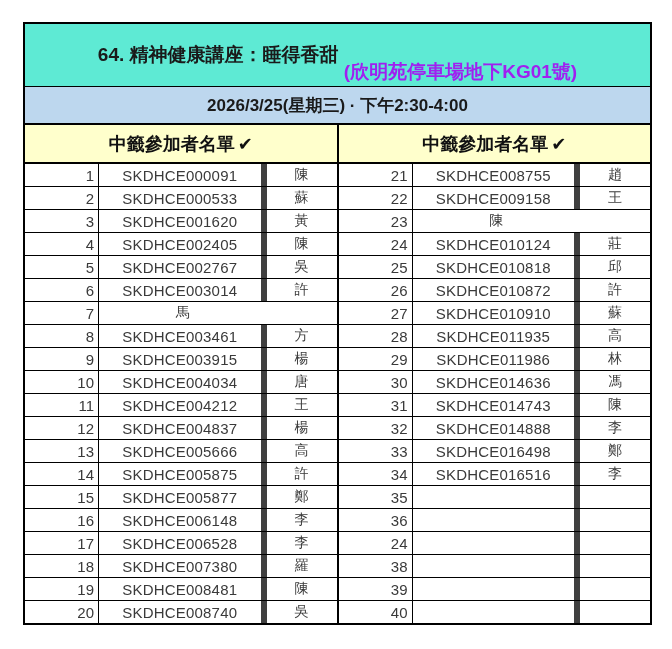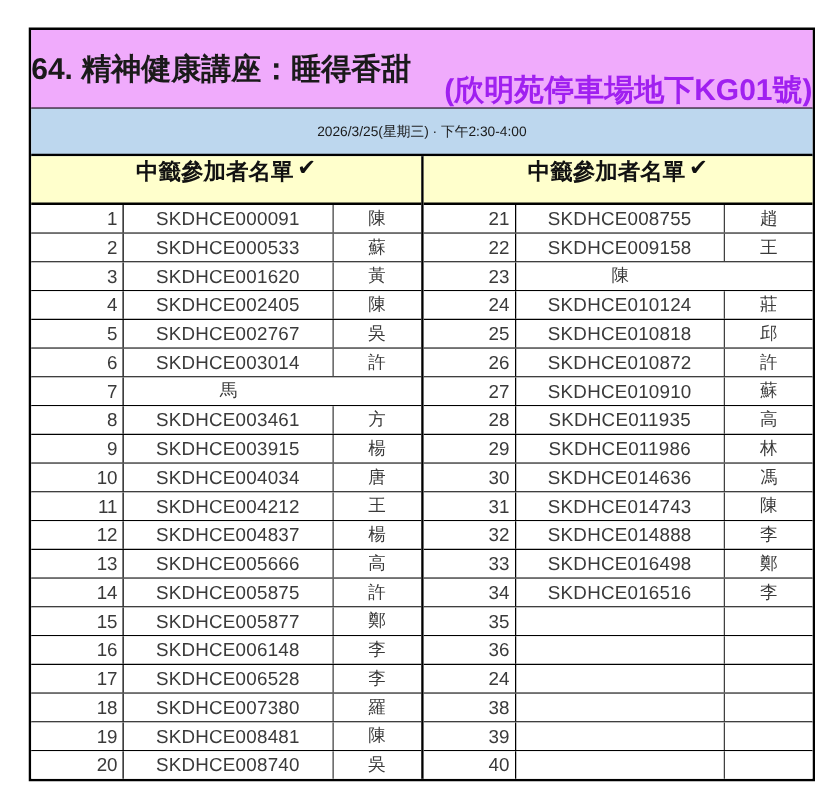--- a/index.html
+++ b/index.html
@@ -18,59 +18,60 @@
   .sheet {
     position: absolute;
     left: 23px;
     top: 22px;
     width: 625px;
     border: 2px solid #000000;
     background: #ffffff;
   }
   .title-row {
     height: 62px;
-    background: #f0abfc;
+    background: #5eead4;
     display: flex;
     align-items: center;
-    justify-content: space-between;
-    font-size: 24px;
+    justify-content: center;
+    font-size: 19px;
     font-weight: bold;
     color: #1a1a1a;
     white-space: pre;
     border-bottom: 1px solid #000000;
   }
   .title-location {
     color: #A020F0;
     margin-top: 34px;
   }
   .date-row {
     height: 36px;
     background: #BDD7EE;
     display: flex;
     align-items: center;
     justify-content: center;
-    font-size: 11px;
-    font-weight: normal;
+    font-size: 17px;
+    font-weight: bold;
     color: #1a1a1a;
     border-bottom: 2px solid #000000;
   }
   .tables {
     display: flex;
   }
   .half {
     flex: 1 1 0;
     min-width: 0;
   }
   .half.right {
     border-left: 2px solid #000000;
   }
   .list-header {
     height: 37px;
     background: #FFFFCC;
     display: flex;
+    align-items: center;
     justify-content: center;
     gap: 3px;
     font-size: 18px;
     font-weight: bold;
     color: #111111;
     border-bottom: 2px solid #000000;
   }
   .check {
     font-size: 18px;
     line-height: 1;
@@ -93,21 +94,21 @@
     overflow: hidden;
     white-space: nowrap;
   }
   .cell.num {
     justify-content: flex-end;
     padding-right: 4px;
     border-right: 1px solid #000000;
   }
   .cell.code {
     justify-content: center;
-    border-right: 1px solid #404040;
+    border-right: 6px solid #404040;
     letter-spacing: 0.2px;
   }
   .cell.name {
     justify-content: center;
     font-size: 14px;
   }
 </style>
 </head>
 <body>
 

